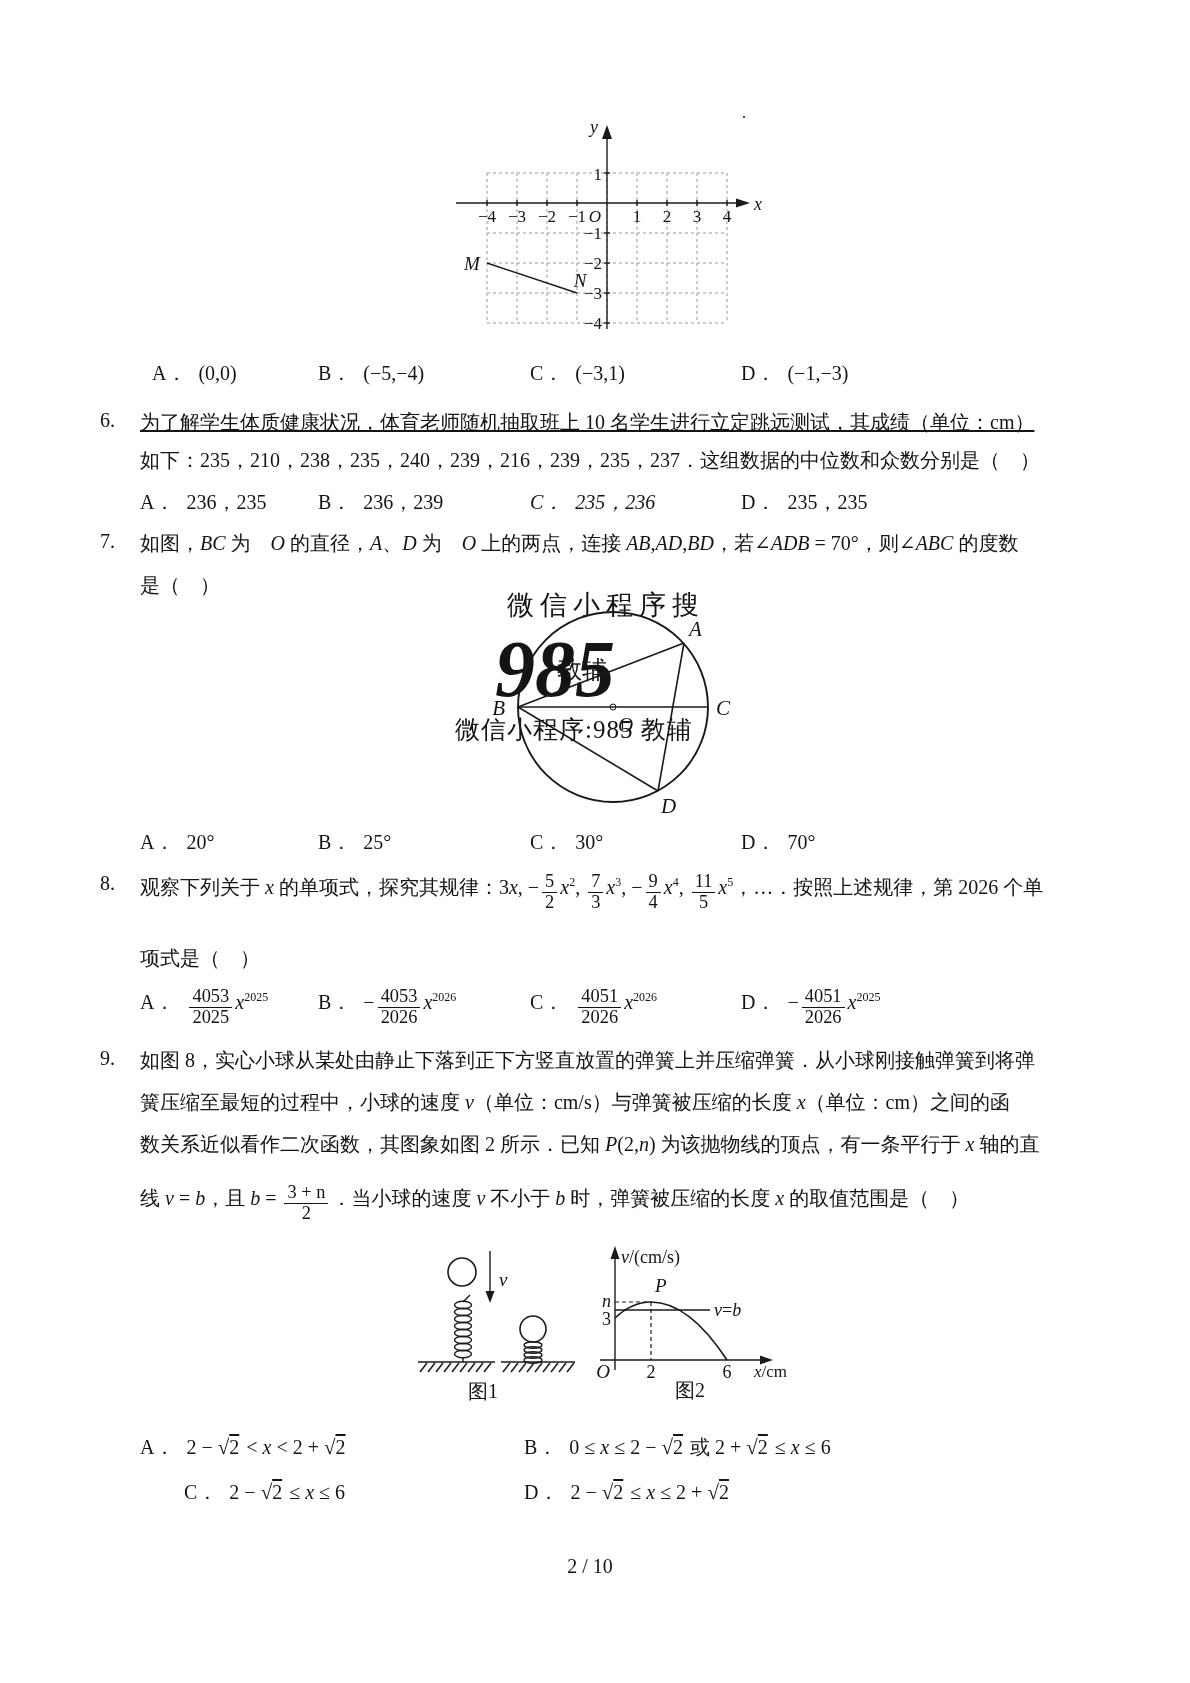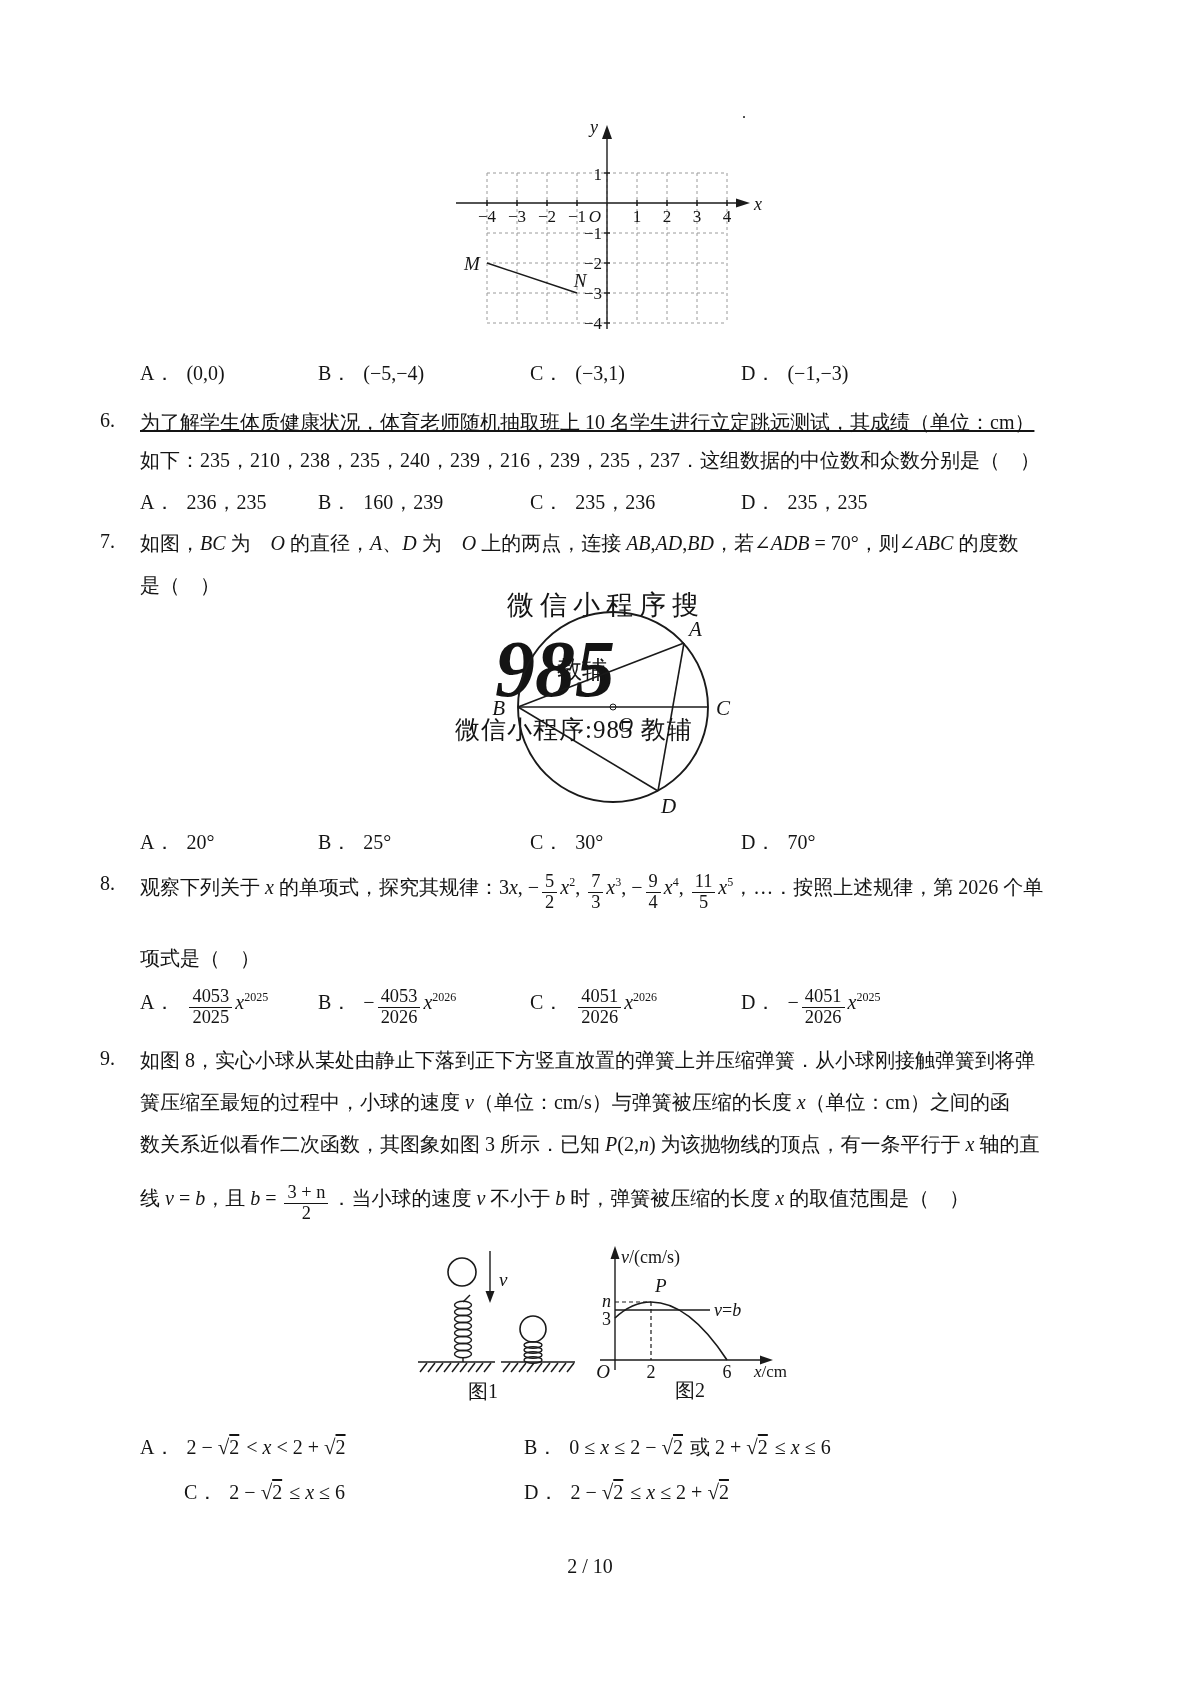--- a/index.html
+++ b/index.html
@@ -92,33 +92,33 @@
       <text x="182" y="156">−2</text>
         <text x="182" y="186">−3</text>
       <text x="182" y="216">−4</text>
     </g>
     <line class="solid" x1="67" y1="150" x2="157" y2="180"></line>
     <text class="it" x="52" y="157" font-size="19" text-anchor="middle">M</text>
     <text class="it" x="160" y="174" font-size="19" text-anchor="middle">N</text>
   </svg>
 
   <div>
-    <span class="opt" style="left:140px;top:360px;text-align:center;"><span class="opt-label">A．</span><span>(0,0)</span></span>
+    <span class="opt" style="left:152px;top:360px;text-align:center;"><span class="opt-label">A．</span><span>(0,0)</span></span>
     <span class="opt" style="left:318px;top:360px;"><span class="opt-label">B．</span><span>(−5,−4)</span></span>
     <span class="opt" style="left:530px;top:360px;"><span class="opt-label">C．</span><span>(−3,1)</span></span>
     <span class="opt" style="left:741px;top:360px;"><span class="opt-label">D．</span><span>(−1,−3)</span></span>
   </div>
 
   <div>
     <span class="qno" style="left:100px;top:409px;">6.</span>
     <div class="line" style="left:140px;top:409px;text-decoration:underline;">为了解学生体质健康状况，体育老师随机抽取班上 10 名学生进行立定跳远测试，其成绩（单位：cm）</div>
     <div class="line" style="left:140px;top:447px;">如下：235，210，238，235，240，239，216，239，235，237．这组数据的中位数和众数分别是（　）</div>
     <span class="opt" style="left:140px;top:489px;"><span class="opt-label">A．</span><span>236，235</span></span>
-    <span class="opt" style="left:318px;top:489px;"><span class="opt-label">B．</span><span>160，239</span></span>
-    <span class="opt" style="left:530px;top:489px;"><span class="opt-label">C．</span><span>235，236</span></span>
+    <span class="opt" style="left:318px;top:489px;"><span class="opt-label">B．</span><span>236，239</span></span>
+    <span class="opt" style="left:530px;top:489px;font-style:italic;"><span class="opt-label">C．</span><span>235，236</span></span>
     <span class="opt" style="left:741px;top:489px;"><span class="opt-label">D．</span><span>235，235</span></span>
   </div>
 
   <div>
     <span class="qno" style="left:100px;top:530px;">7.</span>
     <div class="line" style="left:140px;top:530px;"><span>如图，</span><span class="it">BC</span><span> 为　</span><span class="it">O</span><span> 的直径，</span><span class="it">A</span><span>、</span><span class="it">D</span><span> 为　</span><span class="it">O</span><span> 上的两点，连接 </span><span class="it">AB</span><span>,</span><span class="it">AD</span><span>,</span><span class="it">BD</span><span>，若∠</span><span class="it">ADB</span><span> = 70°，则∠</span><span class="it">ABC</span><span> 的度数</span></div>
     <div class="line" style="left:140px;top:572px;">是（　）</div>
 
     <svg class="fig" style="left:455px;top:568px;width:320px;height:250px" viewBox="0 0 320 250">
       <g>
@@ -155,21 +155,21 @@
     <span class="opt" style="left:140px;top:987px;"><span class="opt-label">A．</span><span><span class="frac"><span class="fnum">4053</span><span class="fden">2025</span></span><span class="it">x</span><sup>2025</sup></span></span>
     <span class="opt" style="left:318px;top:987px;"><span class="opt-label">B．</span><span><span>−</span><span class="frac"><span class="fnum">4053</span><span class="fden">2026</span></span><span class="it">x</span><sup>2026</sup></span></span>
     <span class="opt" style="left:530px;top:987px;"><span class="opt-label">C．</span><span><span class="frac"><span class="fnum">4051</span><span class="fden">2026</span></span><span class="it">x</span><sup>2026</sup></span></span>
     <span class="opt" style="left:741px;top:987px;"><span class="opt-label">D．</span><span><span>−</span><span class="frac"><span class="fnum">4051</span><span class="fden">2026</span></span><span class="it">x</span><sup>2025</sup></span></span>
   </div>
 
   <div>
     <span class="qno" style="left:100px;top:1047px;">9.</span>
     <div class="line" style="left:140px;top:1047px;">如图 8，实心小球从某处由静止下落到正下方竖直放置的弹簧上并压缩弹簧．从小球刚接触弹簧到将弹</div>
     <div class="line" style="left:140px;top:1089px;"><span>簧压缩至最短的过程中，小球的速度 </span><span class="it">v</span><span>（单位：cm/s）与弹簧被压缩的长度 </span><span class="it">x</span><span>（单位：cm）之间的函</span></div>
-    <div class="line" style="left:140px;top:1131px;"><span>数关系近似看作二次函数，其图象如图 3 所示．已知 </span><span class="it">P</span><span>(2,</span><span class="it">n</span><span>) 为该抛物线的顶点，有一条平行于 </span><span class="it">x</span><span> 轴的直</span></div>
+    <div class="line" style="left:140px;top:1131px;"><span>数关系近似看作二次函数，其图象如图 2 所示．已知 </span><span class="it">P</span><span>(2,</span><span class="it">n</span><span>) 为该抛物线的顶点，有一条平行于 </span><span class="it">x</span><span> 轴的直</span></div>
     <div class="line" style="left:140px;top:1183px;"><span>线 </span><span class="it">v</span><span> = </span><span class="it">b</span><span>，且 </span><span class="it">b</span><span> = </span><span class="frac"><span class="fnum">3 + n</span><span class="fden">2</span></span><span>．当小球的速度 </span><span class="it">v</span><span> 不小于 </span><span class="it">b</span><span> 时，弹簧被压缩的长度 </span><span class="it">x</span><span> 的取值范围是（　）</span></div>
 
     <svg class="fig" style="left:395px;top:1245px;width:200px;height:160px" viewBox="0 0 200 160">
       <circle cx="67" cy="27" r="14" stroke-width="1.6"></circle>
       <line class="solid" x1="95" y1="6" x2="95" y2="48"></line>
       <polygon class="arrow" points="95,58 90.5,46 99.5,46"></polygon>
       <text class="it" x="104" y="41" font-size="19">v</text>
       <g stroke-width="1.4">
         <line x1="68" y1="57" x2="75" y2="50"></line>
         <ellipse cx="68" cy="60" rx="8.5" ry="3.8"></ellipse>

